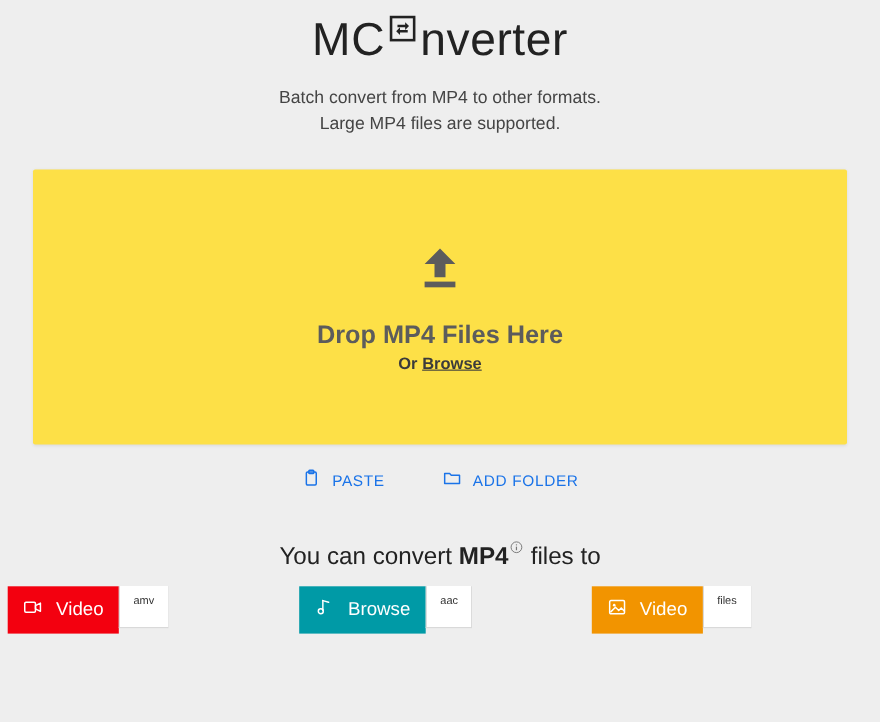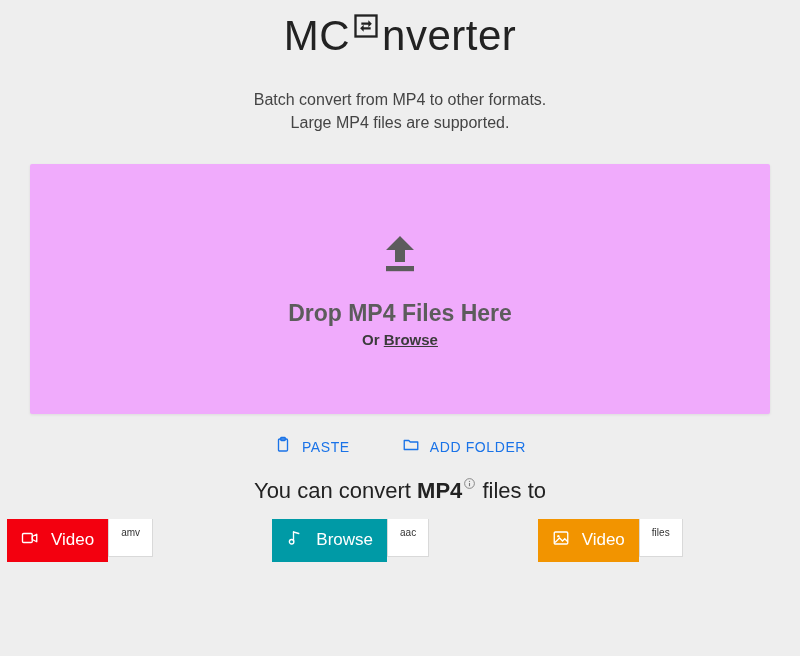--- a/index.html
+++ b/index.html
@@ -26,26 +26,26 @@
   .logo .swap-icon {
     display:inline-flex;
     align-items:center;
     justify-content:center;
     margin: 0 2px;
   }
   .subtitle {
     text-align: center;
     font-size: 16px;
     color: #444;
-    margin-top: 28px;
+    margin-top: 18px;
     line-height: 1.45;
   }
   .dropzone {
     margin-top: 30px;
-    background: #f0abfc;
+    background: #fde047;
     border-radius: 2px;
     height: 250px;
     display: flex;
     flex-direction: column;
     align-items: center;
     justify-content: center;
     box-shadow: 0 1px 3px rgba(0,0,0,0.08);
   }
   .upload-icon {
     color: #5c5c5c;
@@ -80,21 +80,21 @@
     font-size: 14px;
     letter-spacing: 0.6px;
     font-weight: 500;
     cursor: pointer;
   }
   .action-btn svg { flex: none; }
   .convert-line {
     text-align: center;
     font-size: 22px;
     color: #222;
-    margin-top: 20px;
+    margin-top: 44px;
   }
   .convert-line strong { font-weight: 700; }
   .info-icon {
     display:inline-flex;
     vertical-align: super;
     margin-left: 1px;
   }
   .categories {
     display: flex;
     gap: 10px;

